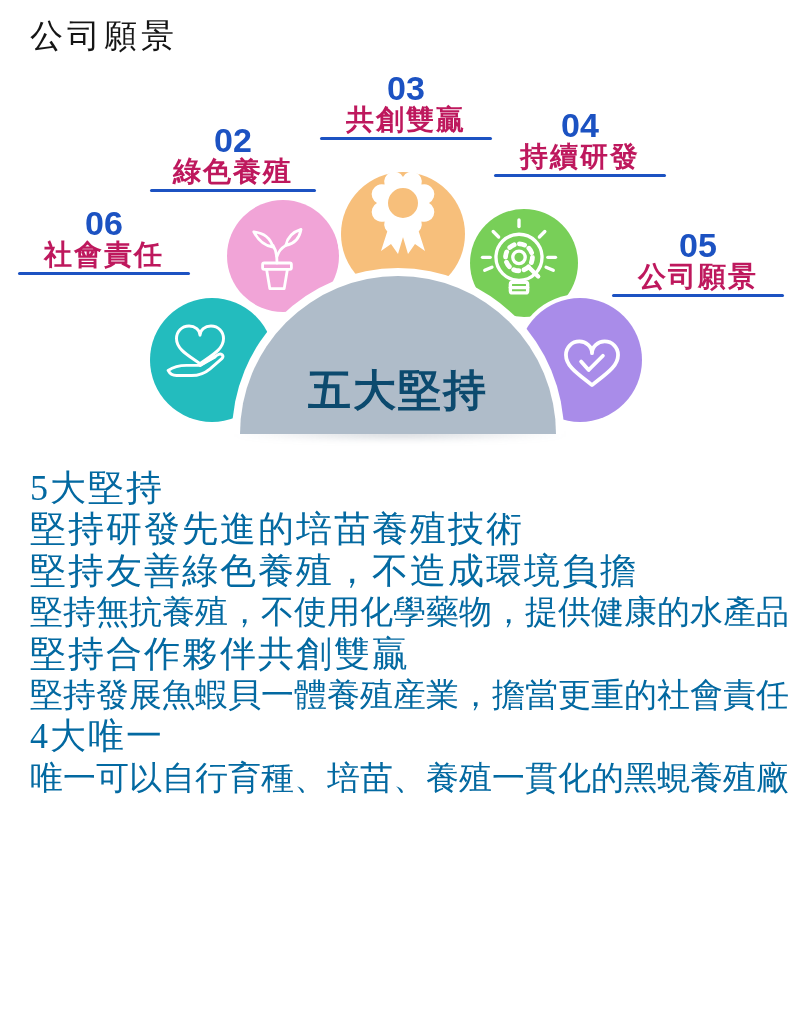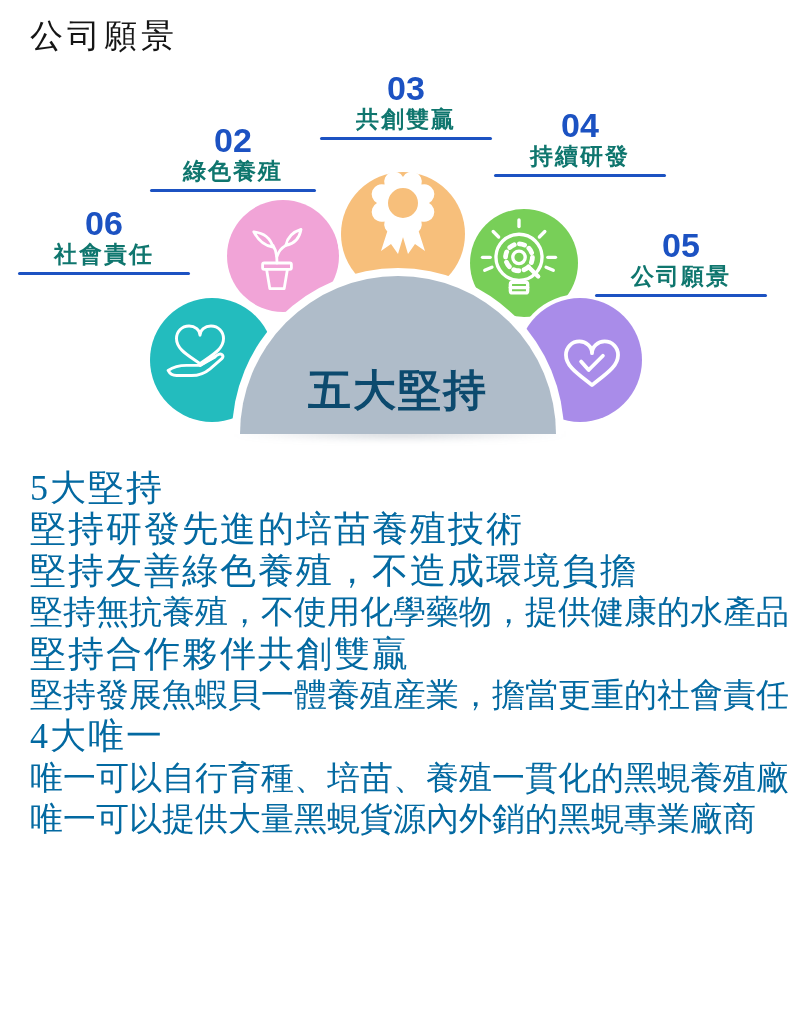--- a/index.html
+++ b/index.html
@@ -7,27 +7,27 @@
         font-family:"Liberation Sans","DejaVu Sans",sans-serif;}
 
   
   #page-title{position:absolute;left:30px;top:14px;font-family:"Liberation Serif","DejaVu Serif",serif;
       font-size:33px;letter-spacing:4px;color:#151515;}
 
   
   #infographic{position:absolute;left:0;top:0;width:800px;height:460px;}
   .num-group{position:absolute;text-align:center;z-index:5;}
   .num{font-weight:700;font-size:34px;line-height:36px;color:var(--accent);}
-  .lbl{font-weight:700;font-size:23px;line-height:28px;letter-spacing:2px;color:#0f766e;white-space:nowrap;font-family:Liberation Serif, serif;}
+  .lbl{font-weight:700;font-size:28px;line-height:28px;letter-spacing:2px;color:#be185d;white-space:nowrap;}
   .bar{height:3px;margin-top:3px;background:var(--accent);border-radius:2px;}
   #g1{left:18px; top:205px;width:172px;}
   #g2{left:150px;top:122px;width:166px;}
   #g3{left:320px;top:70px; width:172px;}
   #g4{left:494px;top:107px;width:172px;}
-  #g5{left:595px;top:227px;width:172px;}
+  #g5{left:612px;top:227px;width:172px;}
 
   .circle{position:absolute;border-radius:50%;box-shadow:0 0 0 4px #fff;}
   #c1{left:150px;top:298px;width:124px;height:124px;z-index:2;}
   #c2{left:227px;top:200px;width:112px;height:112px;z-index:1;}
   #c3{left:341px;top:172px;width:124px;height:124px;z-index:2;}
   #c4{left:470px;top:209px;width:108px;height:108px;z-index:1;}
   #c5{left:518px;top:298px;width:124px;height:124px;z-index:2;}
   .circle svg{position:absolute;display:block;}
   #i1{left:8px;  top:17px; width:84px; height:84px;}
   #i2{left:10px; top:15px; width:80px; height:80px;}
@@ -148,16 +148,15 @@
 
   <div id="body-text">
     <div class="line ls">5大堅持</div>
     <div class="line ls">堅持研發先進的培苗養殖技術</div>
     <div class="line ls">堅持友善綠色養殖，不造成環境負擔</div>
     <div class="line ll">堅持無抗養殖，不使用化學藥物，提供健康的水產品</div>
     <div class="line ls">堅持合作夥伴共創雙贏</div>
     <div class="line ll">堅持發展魚蝦貝一體養殖産業，擔當更重的社會責任</div>
     <div class="line ls">4大唯一</div>
     <div class="line ll">唯一可以自行育種、培苗、養殖一貫化的黑蜆養殖廠</div>
-    <div class="line ll">唯一可以提供大量黑蜆貨源內外銷的黑蜆專業廠商</div>
   </div>
 
 </div>
 
 </body></html>

